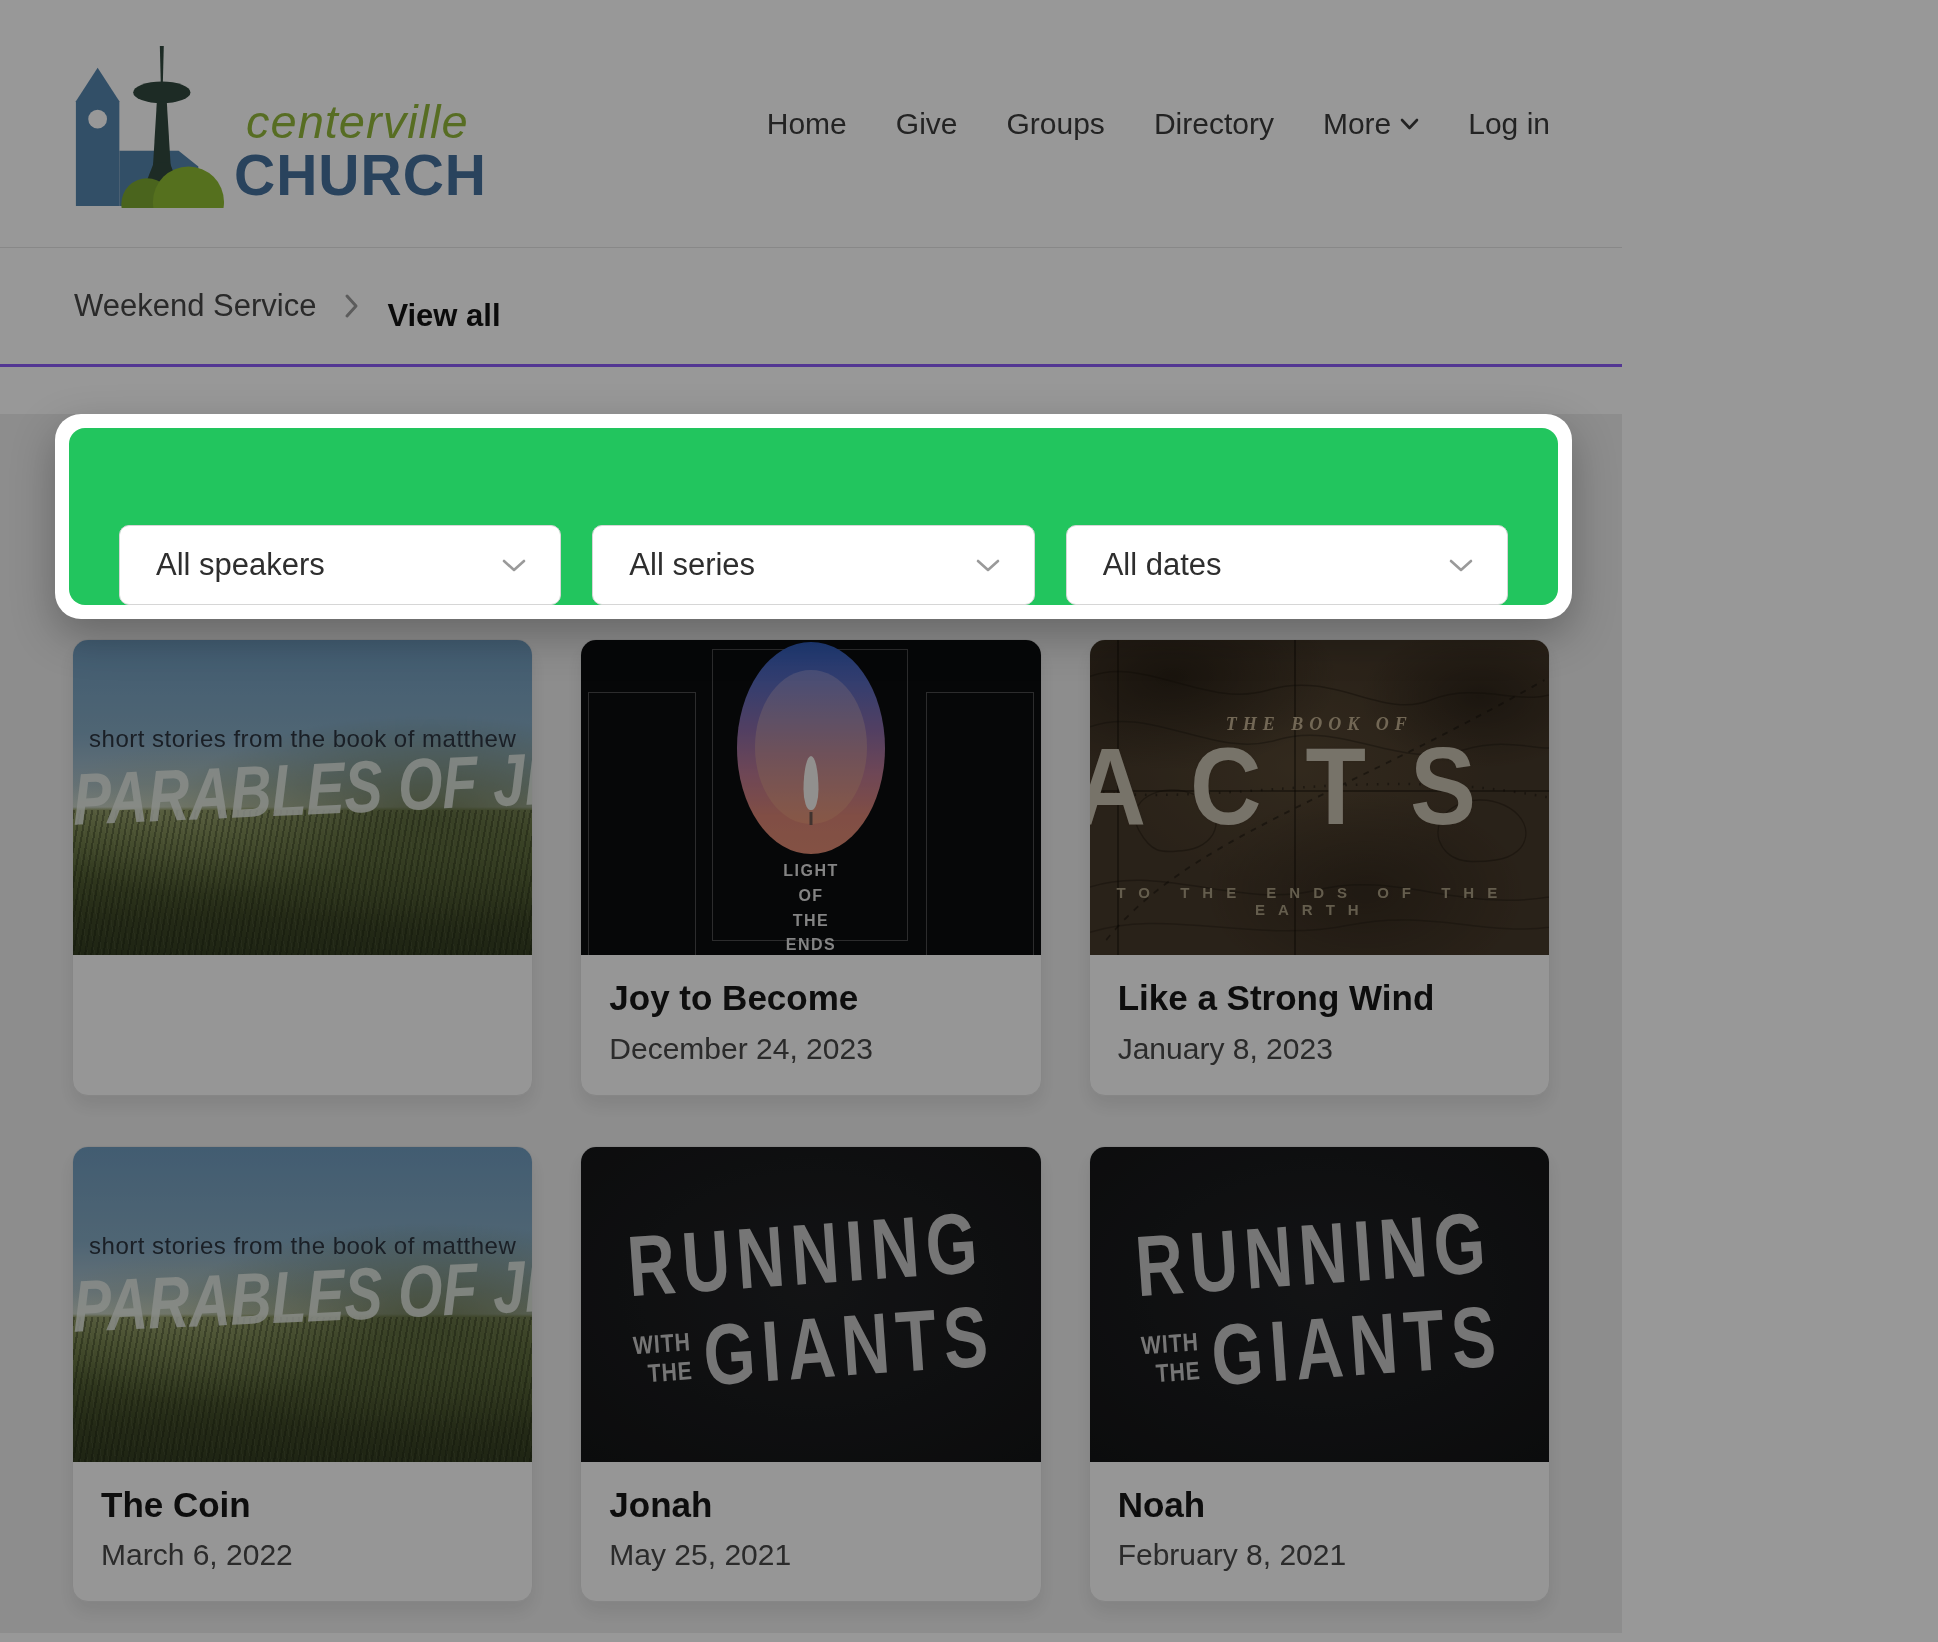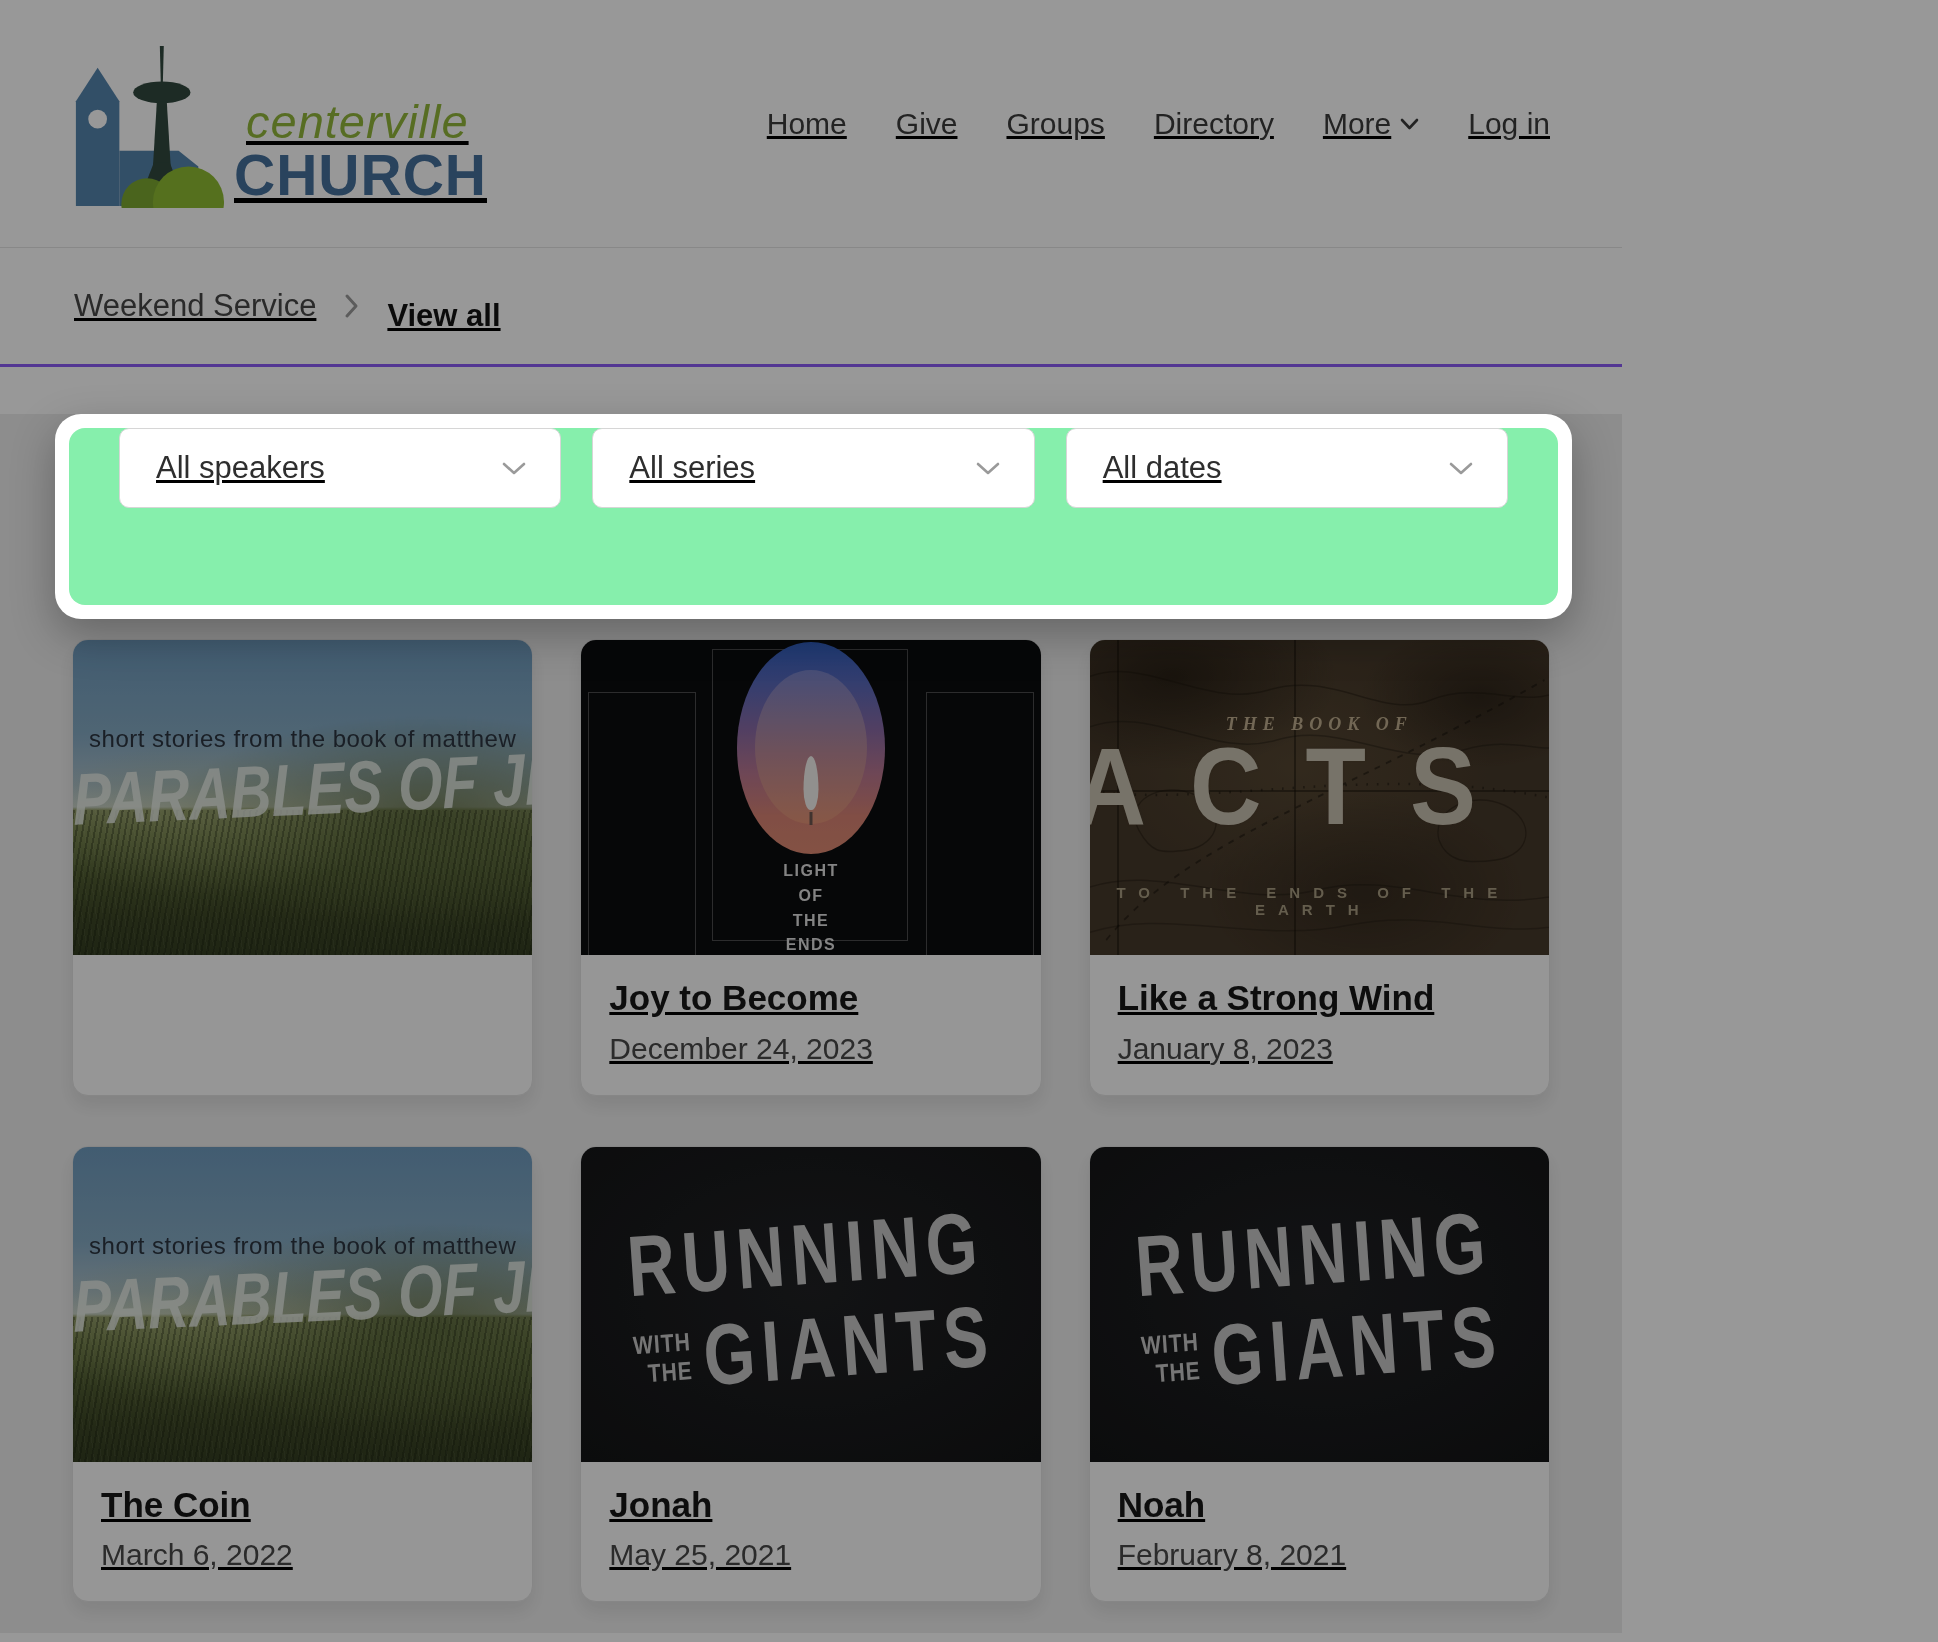--- a/index.html
+++ b/index.html
@@ -1,18 +1,18 @@
 <!DOCTYPE html>
 <html><head>
 <meta charset="utf-8">
 <style>
   * { margin:0; padding:0; box-sizing:border-box; }
   html,body { background:#ffffff; }
   body { width:1938px; position:relative; font-family:"Liberation Sans", sans-serif; }
-  .page { width:1622px; height:1642px; background:#ffffff; position:relative; overflow:hidden;text-decoration:underline; }
+  .page { width:1622px; height:1642px; background:#ffffff; position:relative; overflow:hidden; }
 
   
   .site-header { height:247px; display:flex; align-items:center; justify-content:space-between; padding:0 72px 0 68px; background:#fff; }
   .logo { display:flex; align-items:flex-end; gap:8px; cursor:pointer; }
   .logo-icon { width:158px; height:168px; flex:0 0 auto; }
   .logo-text { display:flex; flex-direction:column; padding-bottom:4px; }
   .logo-script { font-style:italic; font-size:47px; color:#93b83c; letter-spacing:1px; line-height:1; margin-left:12px; }
   .logo-caps { font-weight:800; font-size:57px; color:#46719c; letter-spacing:1px; line-height:1; margin-top:2px; }
   .main-nav { display:flex; align-items:center; gap:49px; font-size:30px; color:#3c3c3c; }
   .nav-link { cursor:pointer; white-space:nowrap; display:flex; align-items:center; gap:9px; }
@@ -22,21 +22,21 @@
   .breadcrumb-bar { height:120px; border-top:1px solid #e4e4e4; border-bottom:3px solid #8b5cf6; display:flex; align-items:center; gap:27px; padding:0 74px; background:#fff; font-size:31px; }
   .crumb-parent { color:#474747; cursor:pointer; }
   .crumb-current { color:#141414; font-weight:700;margin-top:20px; }
   .chev-right { width:17px; height:26px; }
 
   
   .content { background:#ededed; padding-bottom:31px; }
 
   
   .filter-panel { position:relative; z-index:50; margin:47px 50px 0 55px; background:#ffffff; border-radius:26px; padding:14px; box-shadow:0 16px 44px rgba(0,0,0,0.28); }
-  .filter-inner { background:#86efac; border-radius:16px; height:177px; display:flex; align-items:flex-start; gap:31px; padding:0 50px; }
+  .filter-inner { background:#22c55e; border-radius:16px; height:177px; display:flex; align-items:flex-end; gap:31px; padding:0 50px; }
   .select { flex:1; height:80px; background:#fff; border:1px solid #d6d6d6; border-radius:10px; display:flex; align-items:center; justify-content:space-between; padding:0 34px 0 36px; font-size:31px; color:#2e2e2e; cursor:pointer; }
   .chev-select { width:24px; height:13px; flex:0 0 auto; }
 
   
   .grid { margin:20px 72px 0; display:grid; grid-template-columns:repeat(3,1fr); gap:50px 47px; }
   .card { background:#fbfbfb; border:1px solid #e1e1e1; border-radius:16px; overflow:hidden; box-shadow:0 10px 18px rgba(0,0,0,0.08); cursor:pointer; }
   .card-body { padding:24px 28px 28px; }
   .card-title { font-size:35px; font-weight:700; color:#161616; line-height:1.1; margin-bottom:13px; }
   .card-meta { font-size:30px; color:#484848; line-height:1.2; }
   .art { position:relative; height:315px; overflow:hidden; }

